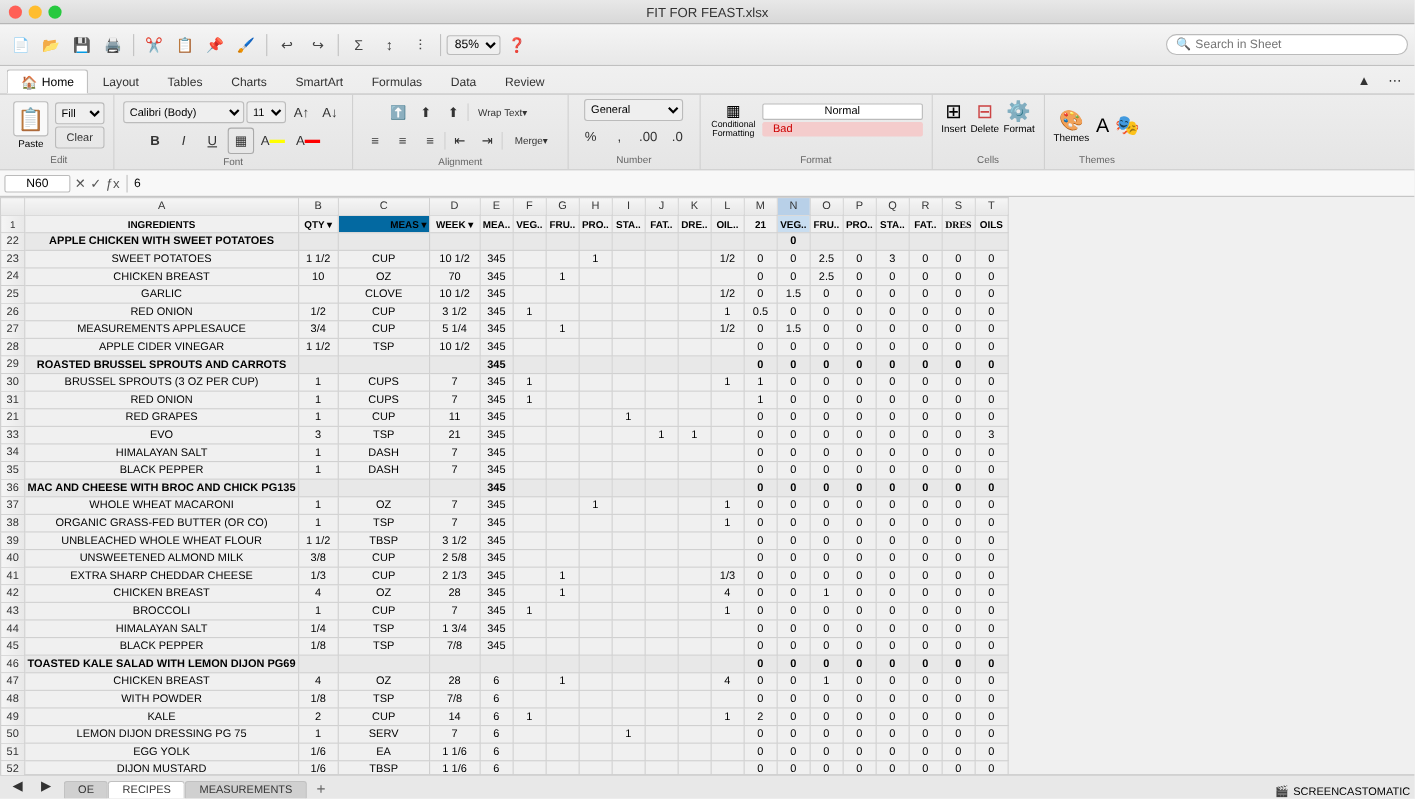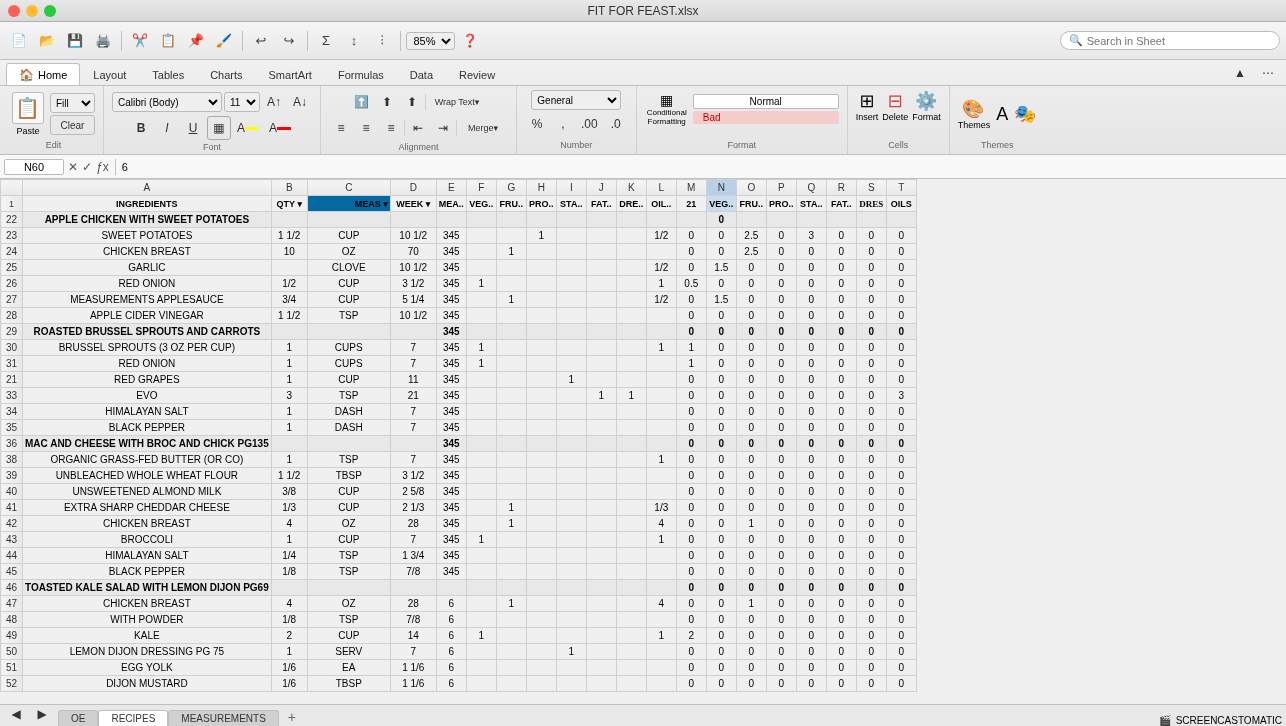--- a/index.html
+++ b/index.html
@@ -935,20 +935,43 @@
             <td class="num-cell">0</td>
             <td class="num-cell">0</td>
             <td class="num-cell">0</td>
             <td class="num-cell">0</td>
             <td class="num-cell">0</td>
             <td class="num-cell">0</td>
             <td class="num-cell">0</td>
             <td class="num-cell">0</td>
           </tr>
           <tr>
+            <td class="row-header">37</td>
+            <td class="text-cell">WHOLE WHEAT MACARONI</td>
+            <td class="num-cell">1</td>
+            <td class="num-cell">OZ</td>
+            <td class="num-cell">7</td>
+            <td class="num-cell">345</td>
+            <td class="num-cell"></td>
+            <td class="num-cell"></td>
+            <td class="num-cell">1</td>
+            <td class="num-cell"></td>
+            <td class="num-cell"></td>
+            <td class="num-cell"></td>
+            <td class="num-cell">1</td>
+            <td class="num-cell">0</td>
+            <td class="num-cell">0</td>
+            <td class="num-cell">0</td>
+            <td class="num-cell">0</td>
+            <td class="num-cell">0</td>
+            <td class="num-cell">0</td>
+            <td class="num-cell">0</td>
+            <td class="num-cell">0</td>
+          </tr>
+          <tr>
             <td class="row-header">38</td>
             <td class="text-cell">ORGANIC GRASS-FED BUTTER (OR CO)</td>
             <td class="num-cell">1</td>
             <td class="num-cell">TSP</td>
             <td class="num-cell">7</td>
             <td class="num-cell">345</td>
             <td class="num-cell"></td>
             <td class="num-cell"></td>
             <td class="num-cell"></td>
             <td class="num-cell"></td>

